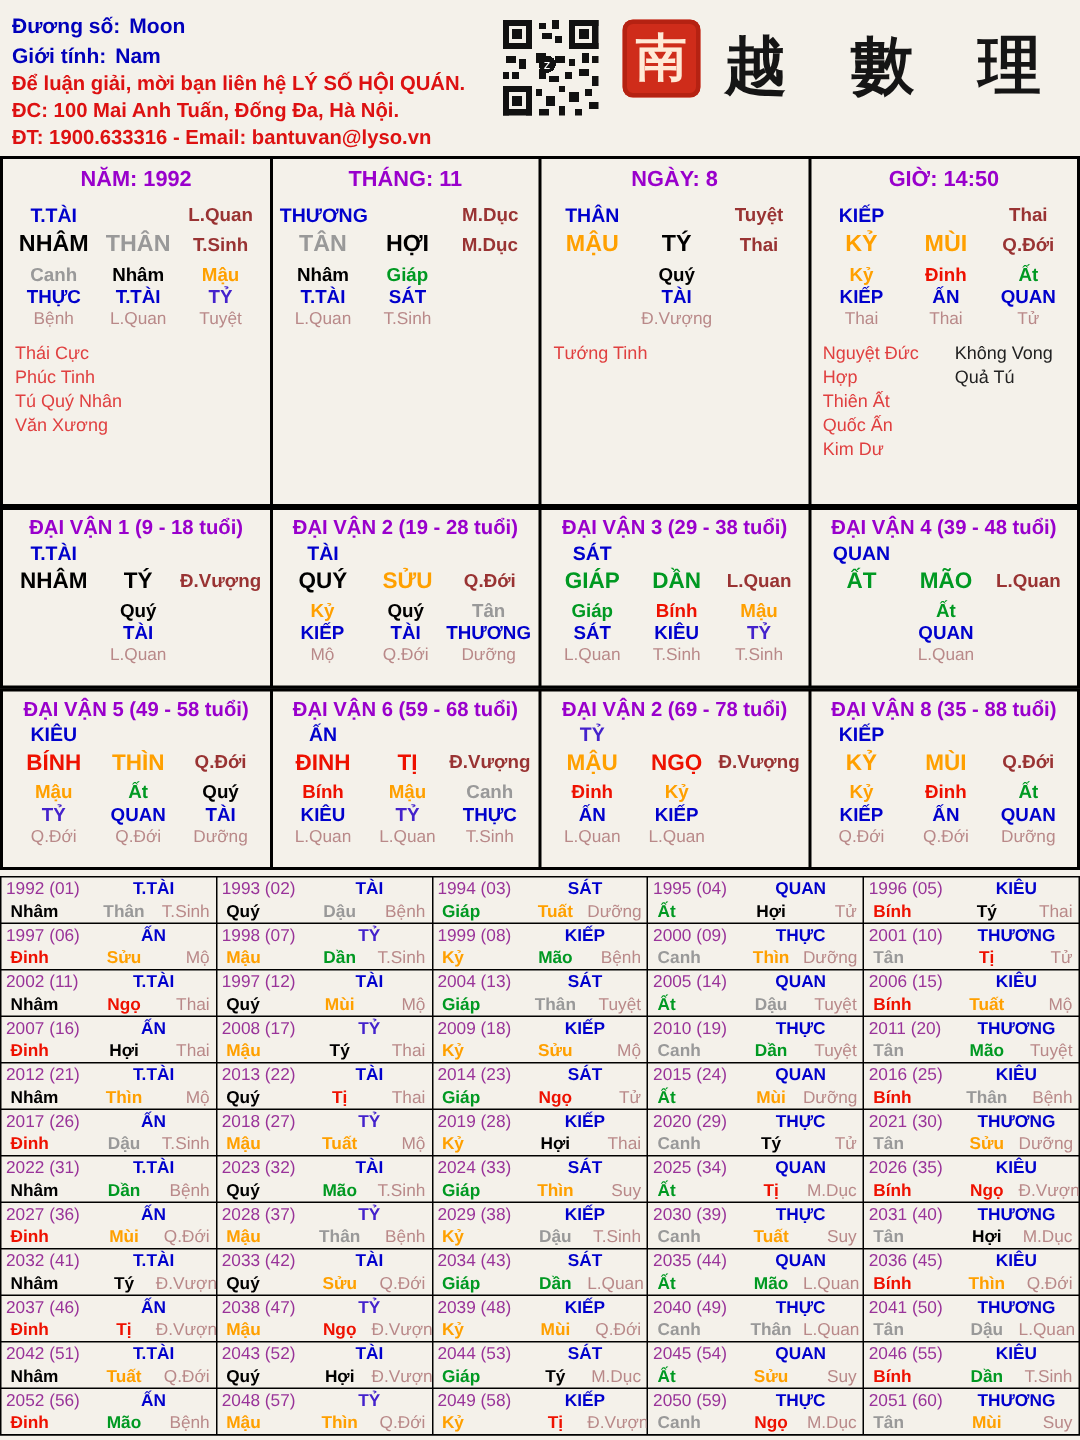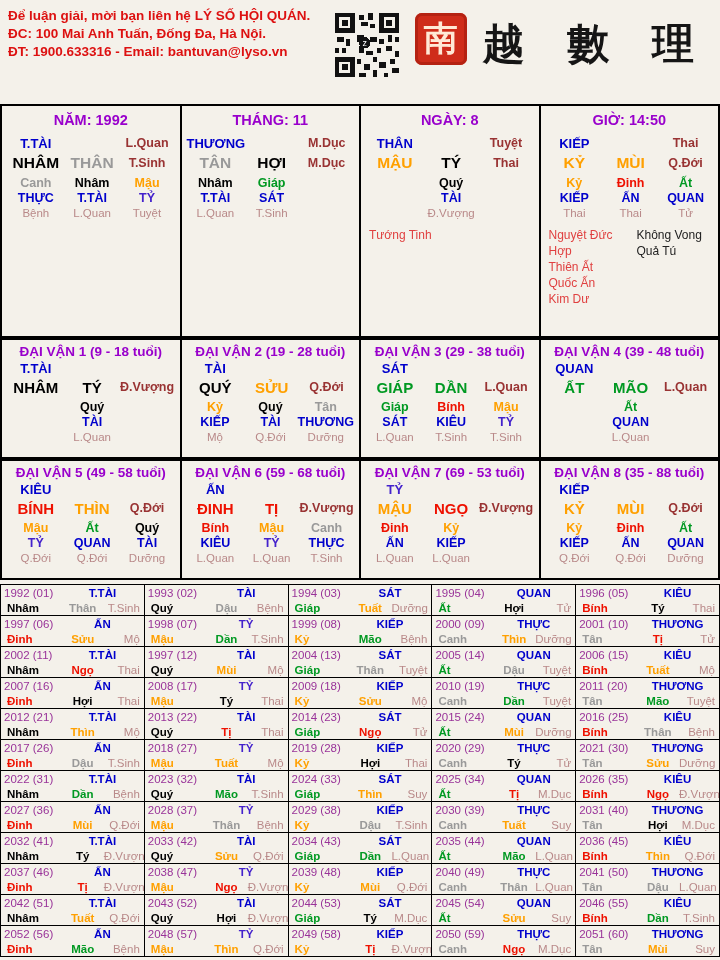--- a/index.html
+++ b/index.html
@@ -50,20 +50,22 @@
   .y-branch{font-weight:bold; text-align:center;}
   .y-state{color:var(--state); text-align:right; padding-right:1px;}
 </style>
 </head>
 <body>
 
 <div class="page">
 
   <div class="hdr">
     <div class="hdr-left">
+      <div class="hl"><span>Đương số:</span><span class="val">Moon</span></div>
+      <div class="hl"><span>Giới tính:</span><span class="val">Nam</span></div>
       <div class="hr">Để luận giải, mời bạn liên hệ LÝ SỐ HỘI QUÁN.</div>
       <div class="hr">ĐC: 100 Mai Anh Tuấn, Đống Đa, Hà Nội.</div>
       <div class="hr">ĐT: 1900.633316 - Email: bantuvan@lyso.vn</div>
     </div>
     <div class="hdr-right">
       <svg class="qr" viewBox="0 0 29 29" shape-rendering="crispEdges">
         <rect width="29" height="29" fill="#f4f1ea"></rect>
         <g fill="#111">
           <rect x="0" y="0" width="9" height="2"></rect>
             <rect x="0" y="0" width="2" height="9"></rect>
@@ -142,20 +144,26 @@
       <div class="m-state">L.Quan</div>
     </div>
 
     <div class="mini">
       <div class="m-stem" style="color: rgb(255, 160, 0);">Mậu</div>
       <div class="m-god" style="color: rgb(68, 34, 204);">TỶ</div>
       <div class="m-state">Tuyệt</div>
     </div>
   </div>
       <div class="stars">
+          <div class="stars-red">
+            <div>Thái Cực</div>
+            <div>Phúc Tinh</div>
+            <div>Tú Quý Nhân</div>
+            <div>Văn Xương</div>
+          </div>
           <div class="stars-black"></div>
         </div>
     </div>
 
     <div class="cell pillar">
       <div class="p-title">THÁNG: 11</div>
       <div class="row3 row-god">
           <span class="god" style="color: rgb(0, 0, 204);">THƯƠNG</span>
           <span></span>
           <span class="state-top">M.Dục</span>
@@ -464,21 +472,21 @@
 
     <div class="mini">
       <div class="m-stem" style="color: rgb(153, 153, 153);">Canh</div>
       <div class="m-god" style="color: rgb(0, 0, 204);">THỰC</div>
       <div class="m-state">T.Sinh</div>
     </div>
   </div>
     </div>
 
     <div class="cell dv">
-      <div class="dv-title">ĐẠI VẬN 7 (69 - 53 tuổi)</div>
+      <div class="dv-title">ĐẠI VẬN 2 (69 - 78 tuổi)</div>
       <div class="row3 row-god">
           <span class="god" style="color: rgb(68, 34, 204);">TỶ</span>
           <span></span>
           <span></span>
         </div>
       <div class="row3 row-main">
           <span class="stem" style="color: rgb(255, 160, 0);">MẬU</span>
           <span class="branch" style="color: rgb(238, 17, 0);">NGỌ</span>
           <span class="mstate">Đ.Vượng</span>
         </div>

